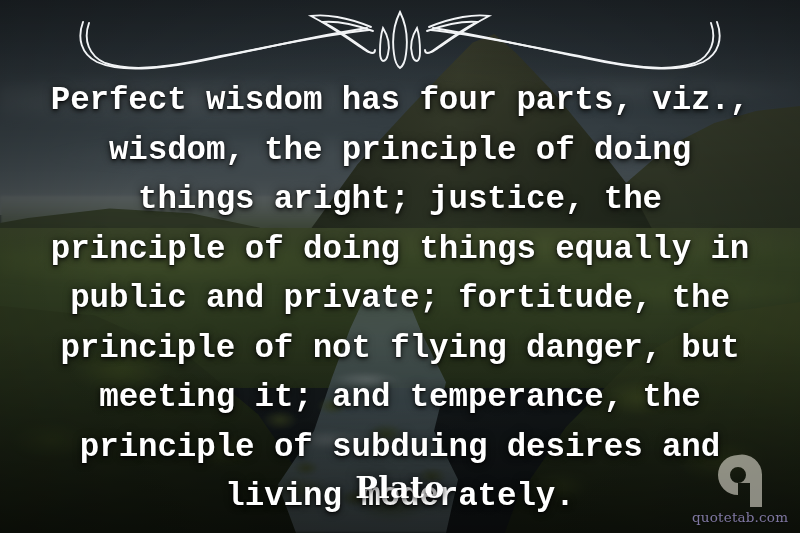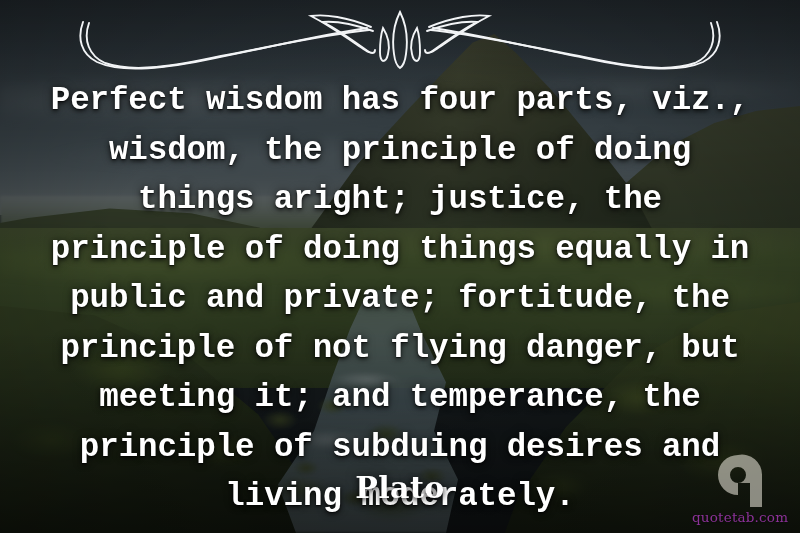--- a/index.html
+++ b/index.html
@@ -269,21 +269,21 @@
   }
   .wm-logo {
     width: 56px;
     height: 56px;
     margin: 0 auto 1px;
     display: block;
   }
   .wm-text {
     font-family: "DejaVu Serif", serif;
     font-size: 13.5px;
-    color: #d946ef;
+    color: #c4b5fd;
     letter-spacing: .2px;
     text-shadow: 0 1px 2px rgba(0,0,0,.6);
     line-height: 15px;
   }
 </style>
 </head>
 <body>
 
 <div class="card">
 

